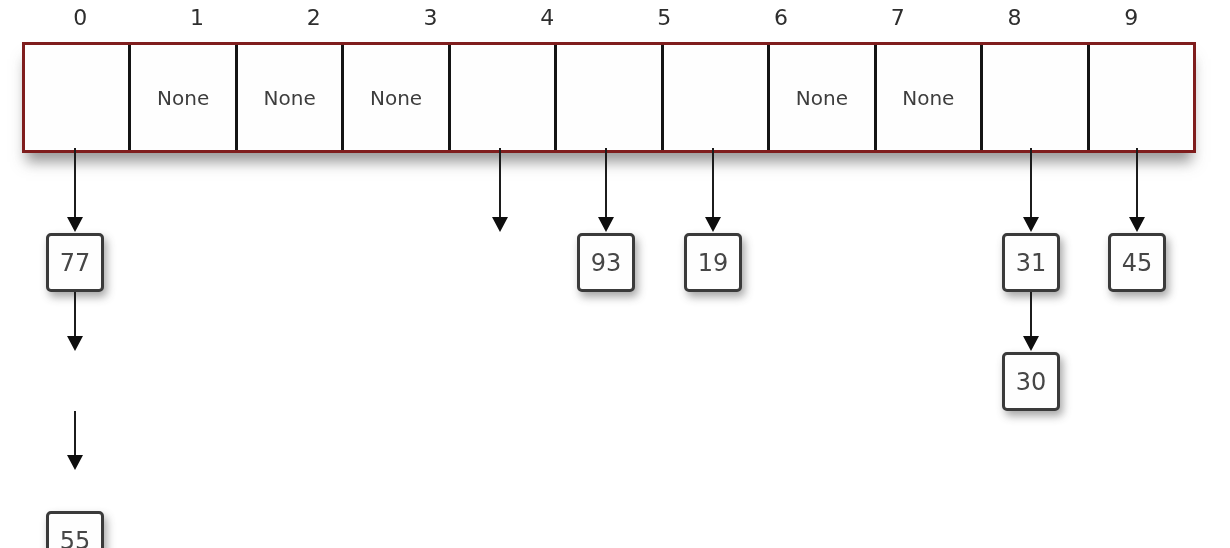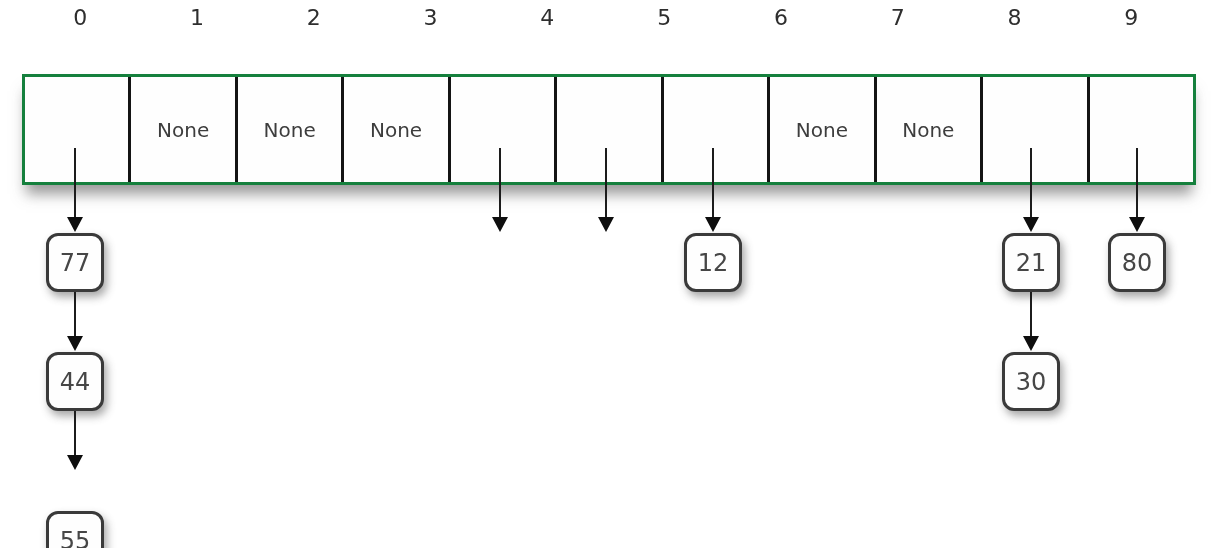--- a/index.html
+++ b/index.html
@@ -34,26 +34,25 @@
     letter-spacing: 0.5px;
   }
 
   
   .slot-table {
     position: absolute;
     left: 22px;
     top: 42px;
     width: 1168px;
     height: 105px;
-    border: 3px solid #15803d;
+    border: 3px solid #7f1d1d;
     background: #fdfdfd;
     display: flex;
     box-sizing: content-box;
     box-shadow: 0 13px 13px -4px rgba(70,70,70,0.55);
-    margin-top: 32px;
   }
   .slot-cell {
     flex: 1 1 0;
     border-left: 3px solid #141414;
     display: flex;
     align-items: center;
     justify-content: center;
     font-size: 20px;
     color: #3d3d3d;
     background: #fefefe;
@@ -97,21 +96,21 @@
   .a-l2l3  { top: 411px; height: 59px; }  
 
   
   .chain-node {
     position: absolute;
     left: calc(var(--cx) - 29px);
     width: 52px;
     height: 53px;
     background: #fefefe;
     border: 3px solid #3a3a3a;
-    border-radius: 12px;
+    border-radius: 5px;
     box-shadow: 3px 5px 8px rgba(60,60,60,0.45);
     display: flex;
     align-items: center;
     justify-content: center;
     font-size: 24px;
     color: #464646;
   }
   .lvl-1 { top: 233px; }
   .lvl-2 { top: 352px; }
   .lvl-3 { top: 471px; margin-top: 40px; }
@@ -150,53 +149,53 @@
 
   <div class="arrow a-table col-0">
       <div class="shaft"></div>
       <div class="head"></div>
     </div>
   <div class="chain-node lvl-1 col-0">77</div>
   <div class="arrow a-l1l2 col-0">
       <div class="shaft"></div>
       <div class="head"></div>
     </div>
-  <div class="chain-node lvl-2 col-0">44</div>
   <div class="arrow a-l2l3 col-0">
       <div class="shaft"></div>
       <div class="head"></div>
     </div>
   <div class="chain-node lvl-3 col-0">55</div>
 
   <div class="arrow a-table col-4">
       <div class="shaft"></div>
       <div class="head"></div>
     </div>
 
   <div class="arrow a-table col-5">
       <div class="shaft"></div>
       <div class="head"></div>
     </div>
+  <div class="chain-node lvl-1 col-5">93</div>
 
   <div class="arrow a-table col-6">
       <div class="shaft"></div>
       <div class="head"></div>
     </div>
-  <div class="chain-node lvl-1 col-6">12</div>
+  <div class="chain-node lvl-1 col-6">19</div>
 
   <div class="arrow a-table col-9">
       <div class="shaft"></div>
       <div class="head"></div>
     </div>
-  <div class="chain-node lvl-1 col-9">21</div>
+  <div class="chain-node lvl-1 col-9">31</div>
   <div class="arrow a-l1l2 col-9">
       <div class="shaft"></div>
       <div class="head"></div>
     </div>
   <div class="chain-node lvl-2 col-9">30</div>
 
   <div class="arrow a-table col-10">
       <div class="shaft"></div>
       <div class="head"></div>
     </div>
-  <div class="chain-node lvl-1 col-10">80</div>
+  <div class="chain-node lvl-1 col-10">45</div>
 
 </div>
 
 </body></html>

